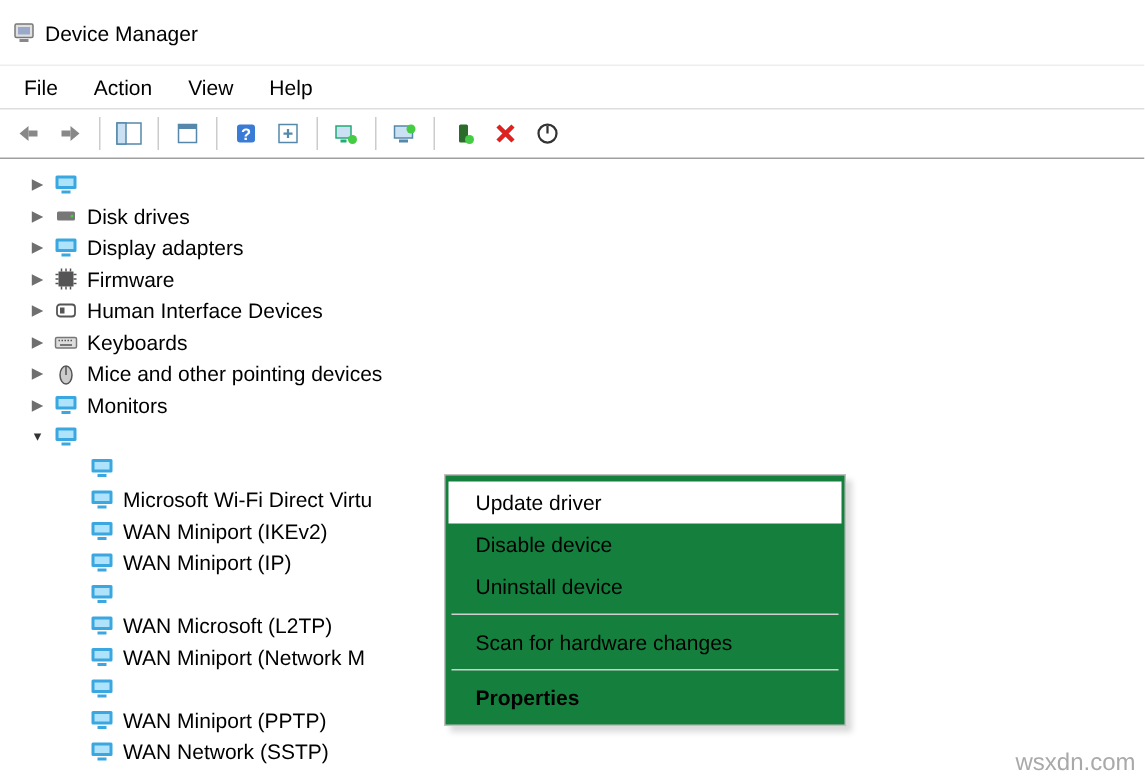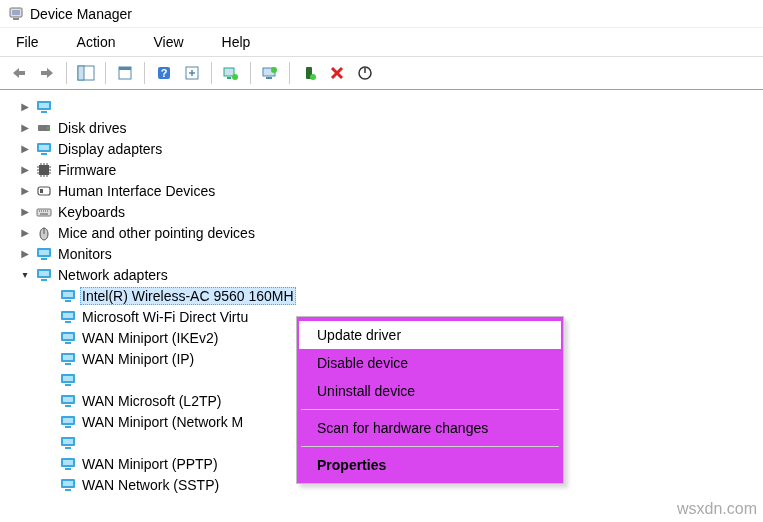--- a/index.html
+++ b/index.html
@@ -1,31 +1,31 @@
 <!DOCTYPE html>
 <html><head>
 <meta charset="utf-8">
 <style>
   * { box-sizing: border-box; font-family: "Segoe UI", Tahoma, sans-serif; }
   body { margin: 0; background: #fff; width: 763px; height: 522px; overflow: hidden; position: relative; font-size: 14px; color: #000; }
-  .titlebar { display: flex; align-items: center; height: 28px; padding: 0 8px; gap: 6px; border-bottom: 1px solid #eee; }
+  .titlebar { display: flex; align-items: center; height: 44px; padding: 0 8px; gap: 6px; border-bottom: 1px solid #eee; }
   .title-icon { width: 16px; height: 16px; display:inline-flex; align-items:center; justify-content:center; }
-  .menubar { display: flex; gap: 18px; padding: 2px 6px; font-size: 14px; }
+  .menubar { display: flex; gap: 4px; padding: 2px 6px; font-size: 14px; }
   .menu-item { padding: 4px 10px; cursor: default; }
   .toolbar { display: flex; align-items: center; gap: 2px; padding: 2px 6px; border-top: 1px solid #ddd; border-bottom: 1px solid #a0a0a0; height: 34px; }
   .tool { width: 26px; height: 26px; display:inline-flex; align-items:center; justify-content:center; border:1px solid transparent; }
   .sep { width:1px; height:22px; background:#ccc; margin:0 4px; }
   .tree { padding: 6px 0 6px 18px; }
   .node { display:flex; align-items:center; height:21px; white-space:nowrap; }
   .expander { width:14px; height:14px; display:inline-flex; align-items:center; justify-content:center; color:#6f6f6f; font-size:10px; margin-right:4px; }
   .node-icon { width:16px; height:16px; display:inline-flex; align-items:center; justify-content:center; margin-right:4px; }
   .node-label { padding:1px 2px; }
   .children { padding-left: 24px; }
   .selected .node-label { background:#cde8ff; border:1px dotted #5aa3e8; padding:0 1px; }
-  .context-menu { position:absolute; left:296px; top:316px; width:268px; background:#d946ef; border:1px solid #bfbfbf; box-shadow: 4px 4px 4px rgba(0,0,0,0.15); padding:4px 2px; }
+  .context-menu { position:absolute; left:296px; top:316px; width:268px; background:#15803d; border:1px solid #bfbfbf; box-shadow: 4px 4px 4px rgba(0,0,0,0.15); padding:4px 2px; }
   .ctx-item { padding:6px 18px; font-size:14px; cursor:default; }
   .ctx-sep { height:1px; background:#d0d0d0; margin:4px 2px; }
   .ctx-hover { background:#ffffff; }
   .bold { font-weight:bold; }
   .watermark { position:absolute; right:6px; bottom:4px; font-size:16px; color:#a9a9a9; }
   svg { display:block; }
 </style>
 </head>
 <body>
 
@@ -208,33 +208,31 @@
     </div>
   <div class="node">
       <span class="expander" style="color:#333">▾</span>
       <span class="node-icon">
         <svg width="16" height="16">
           <rect x="1" y="2" width="14" height="9" rx="1" fill="#3ba7e0"></rect>
           <rect x="3" y="4" width="10" height="5" fill="#aee3fb"></rect>
           <rect x="5" y="12" width="6" height="2" fill="#3ba7e0"></rect>
         </svg>
       </span>
-      <span class="node-label">Network adapters</span>
     </div>
   <div class="children">
     <div class="node selected">
         <span class="expander"></span>
         <span class="node-icon">
           <svg width="16" height="16">
             <rect x="1" y="2" width="14" height="9" rx="1" fill="#3ba7e0"></rect>
             <rect x="3" y="4" width="10" height="5" fill="#aee3fb"></rect>
             <rect x="5" y="12" width="6" height="2" fill="#3ba7e0"></rect>
           </svg>
         </span>
-        <span class="node-label">Intel(R) Wireless-AC 9560 160MH</span>
       </div>
     <div class="node">
         <span class="expander"></span>
         <span class="node-icon">
           <svg width="16" height="16">
             <rect x="1" y="2" width="14" height="9" rx="1" fill="#3ba7e0"></rect>
             <rect x="3" y="4" width="10" height="5" fill="#aee3fb"></rect>
             <rect x="5" y="12" width="6" height="2" fill="#3ba7e0"></rect>
           </svg>
         </span>

